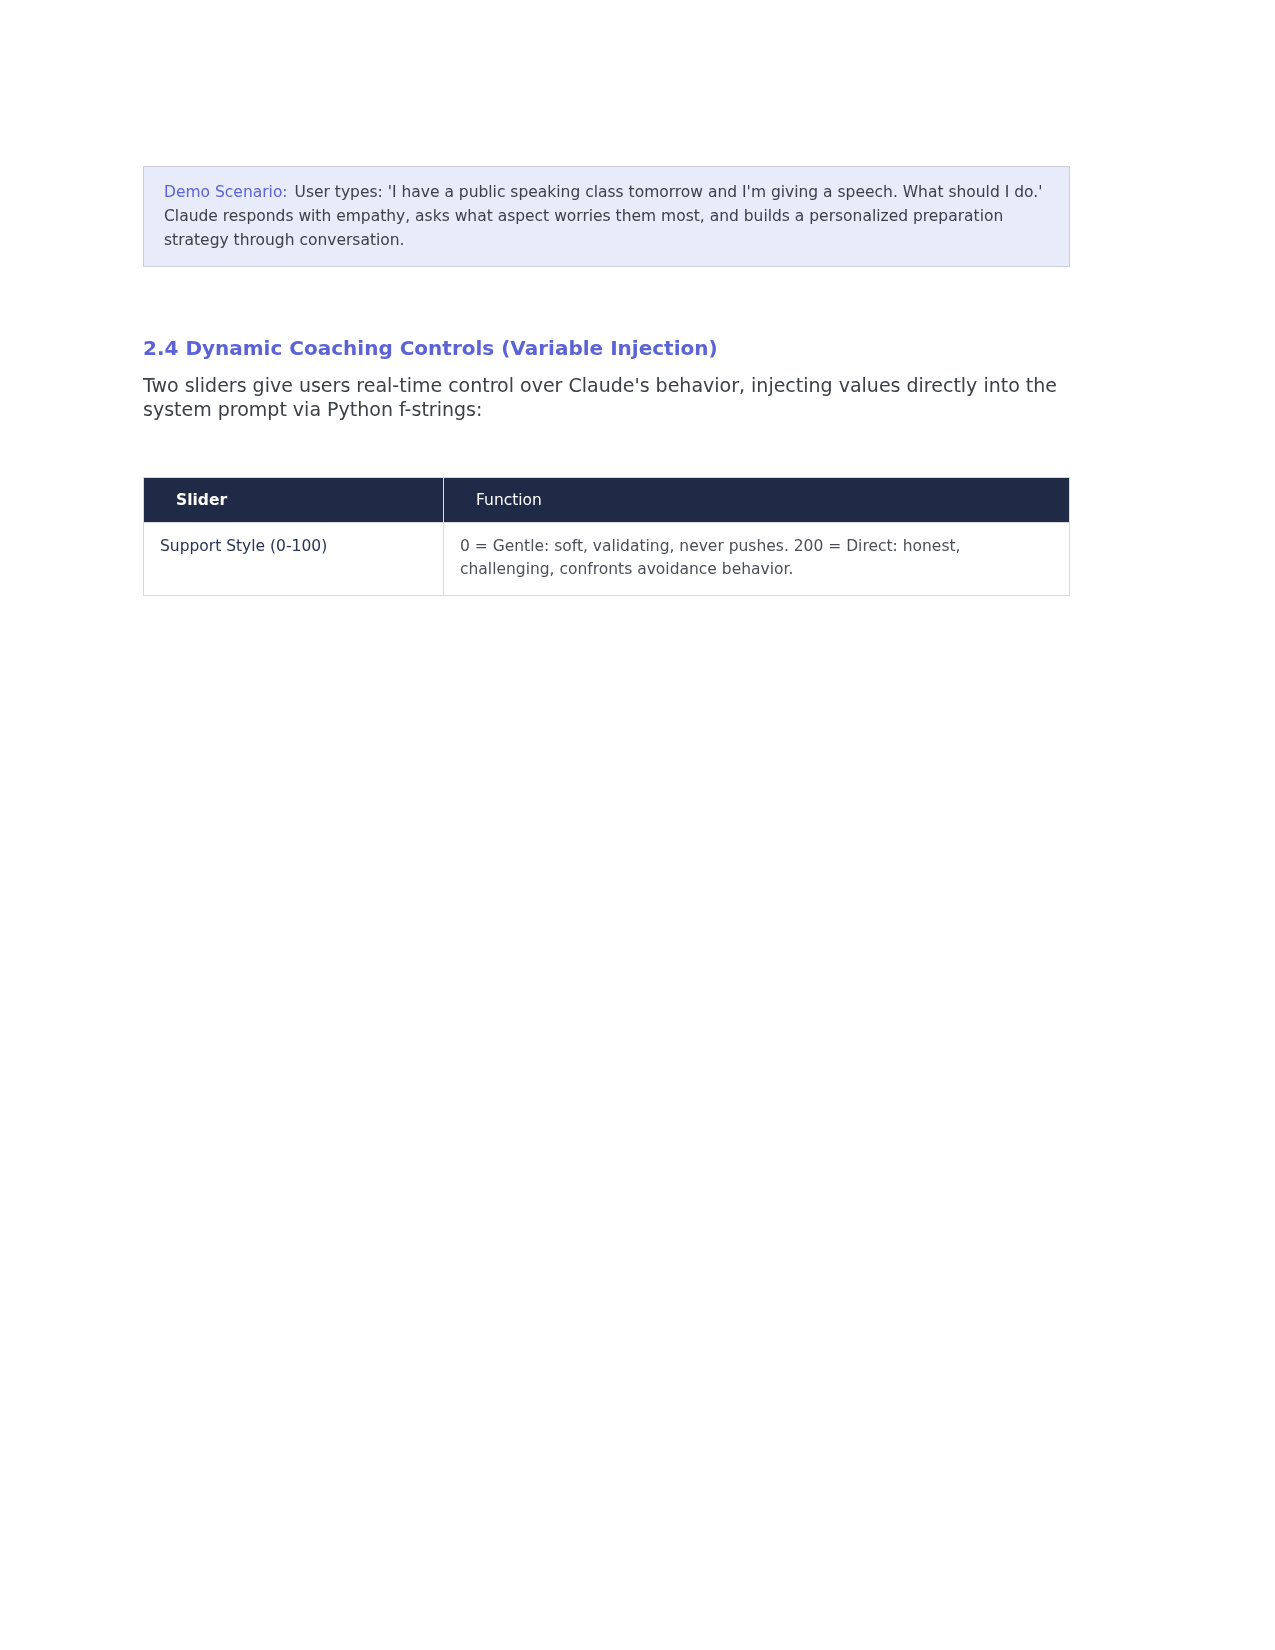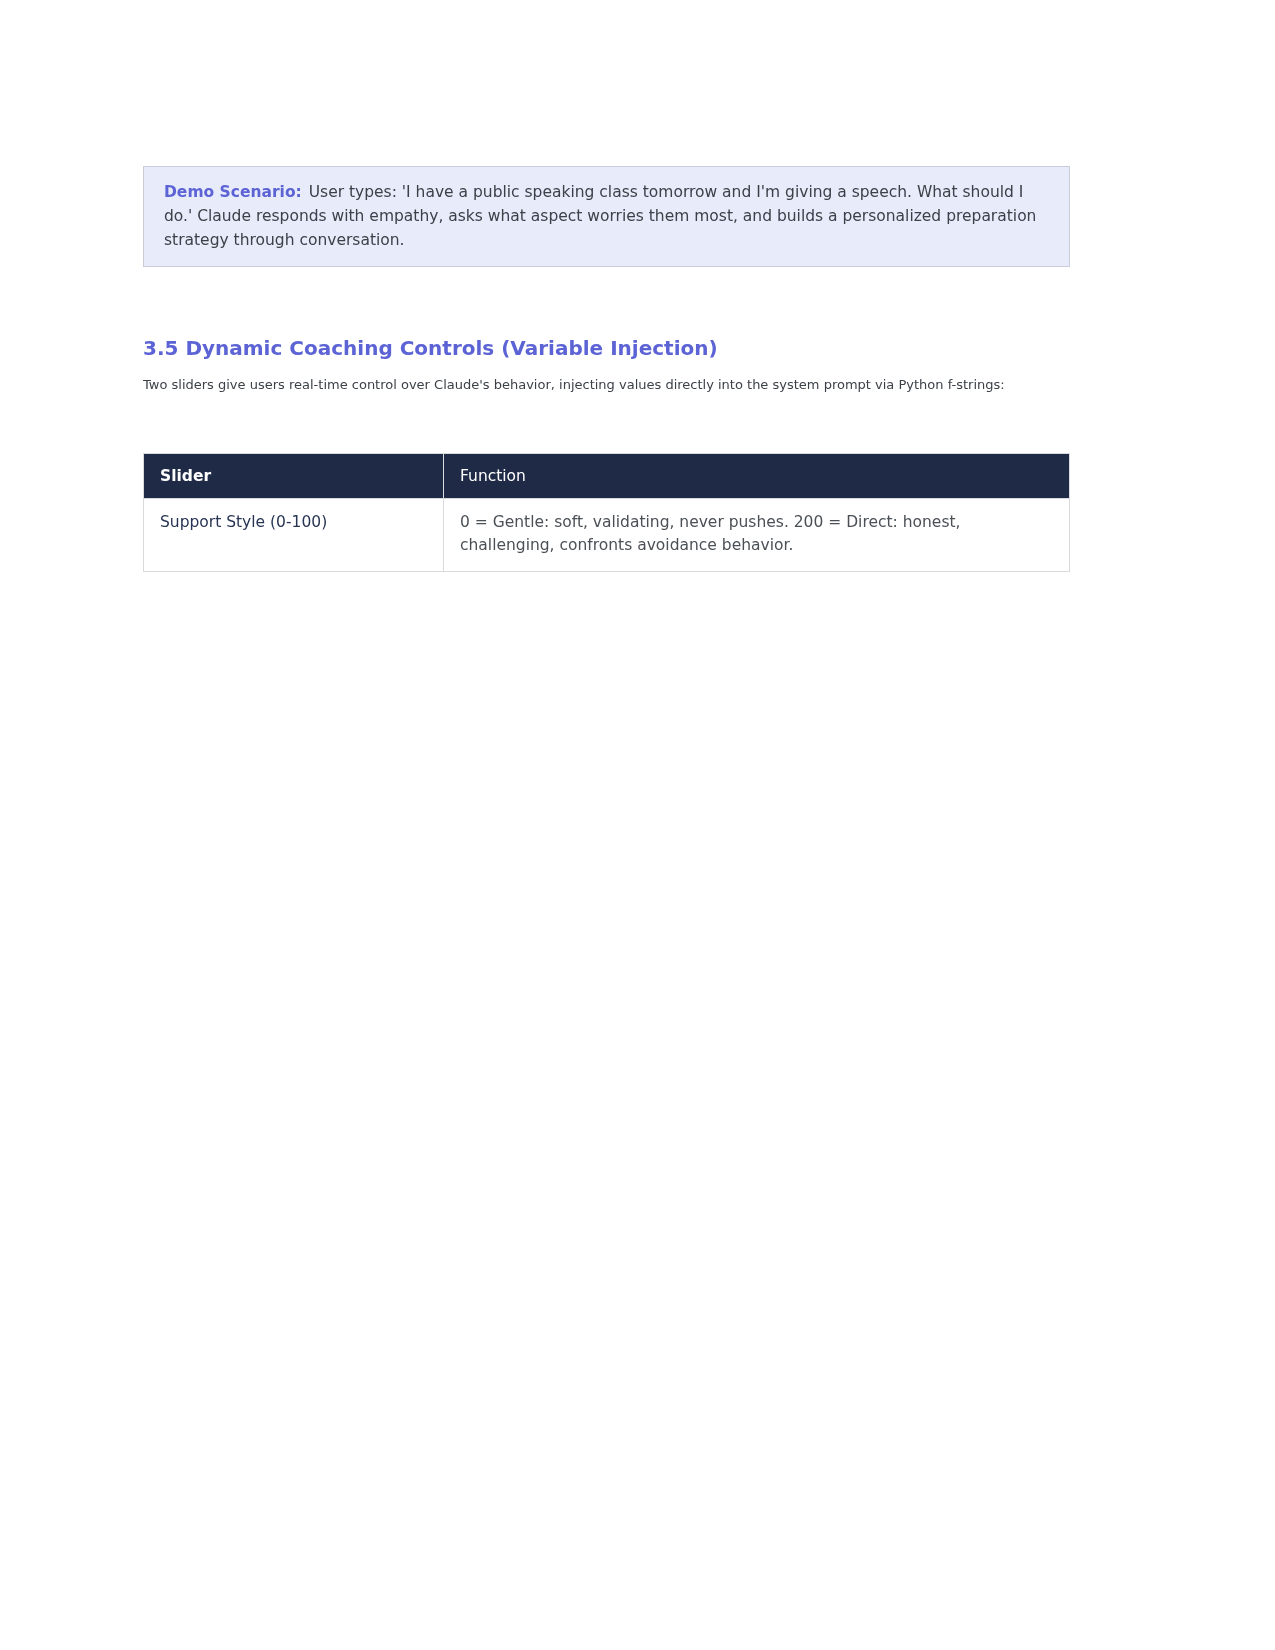--- a/index.html
+++ b/index.html
@@ -25,50 +25,50 @@
     margin-top: 166px;
     background: var(--callout-bg, #e8ebfa);
     border: 1px solid var(--callout-border, #cacdd9);
     padding: 13px 20px 14px 20px;
     font-size: 15.5px;
     line-height: 24px;
     color: var(--body-text, #3c4148);
   }
   .callout-label {
     color: var(--accent, #5c63d4);
-    font-weight: bold;
+    font-weight: normal;
     margin-right: 0.45em;
   }
   h2.heading {
     margin-top: 68px;
     font-size: 20px;
     line-height: 26px;
     font-weight: bold;
     color: var(--accent, #5c63d4);
   }
   p.intro {
     margin-top: 12px;
-    font-size: 13px;
+    font-size: 19px;
     line-height: 24px;
     color: var(--body-text, #3c4148);
   }
   table.controls-table {
     margin-top: 56px;
     width: 100%;
     border-collapse: collapse;
     table-layout: fixed;
   }
   table.controls-table th {
     background: var(--table-header-bg, #1f2a47);
     color: #ffffff;
     text-align: left;
     vertical-align: middle;
     font-size: 15.5px;
     line-height: 22px;
-    padding: 11px 16px;
+    padding: 11px 32px;
     border: 1px solid var(--table-border, #d8dade);
   }
   th.col-slider { width: 300px; font-weight: bold; }
   th.col-function { font-weight: normal; }
   table.controls-table td {
     vertical-align: top;
     font-size: 15.5px;
     line-height: 23px;
     padding: 12px 16px 14px 16px;
     border: 1px solid var(--table-border, #d8dade);
@@ -88,21 +88,21 @@
 </head>
 <body>
 
 <div class="page">
   <div class="content">
 
     <div class="callout">
       <span class="callout-label">Demo Scenario:</span><span>User types: 'I have a public speaking class tomorrow and I'm giving a speech. What should I do.' Claude responds with empathy, asks what aspect worries them most, and builds a personalized preparation strategy through conversation.</span>
     </div>
 
-    <h2 class="heading">3.5 Dynamic Coaching Controls (Variable Injection)</h2>
+    <h2 class="heading">2.4 Dynamic Coaching Controls (Variable Injection)</h2>
 
     <p class="intro">Two sliders give users real-time control over Claude's behavior, injecting values directly into the system prompt via Python f-strings:</p>
 
     <table class="controls-table">
       <thead>
         <tr>
           <th class="col-slider">Slider</th>
           <th class="col-function">Function</th>
         </tr>
       </thead>

